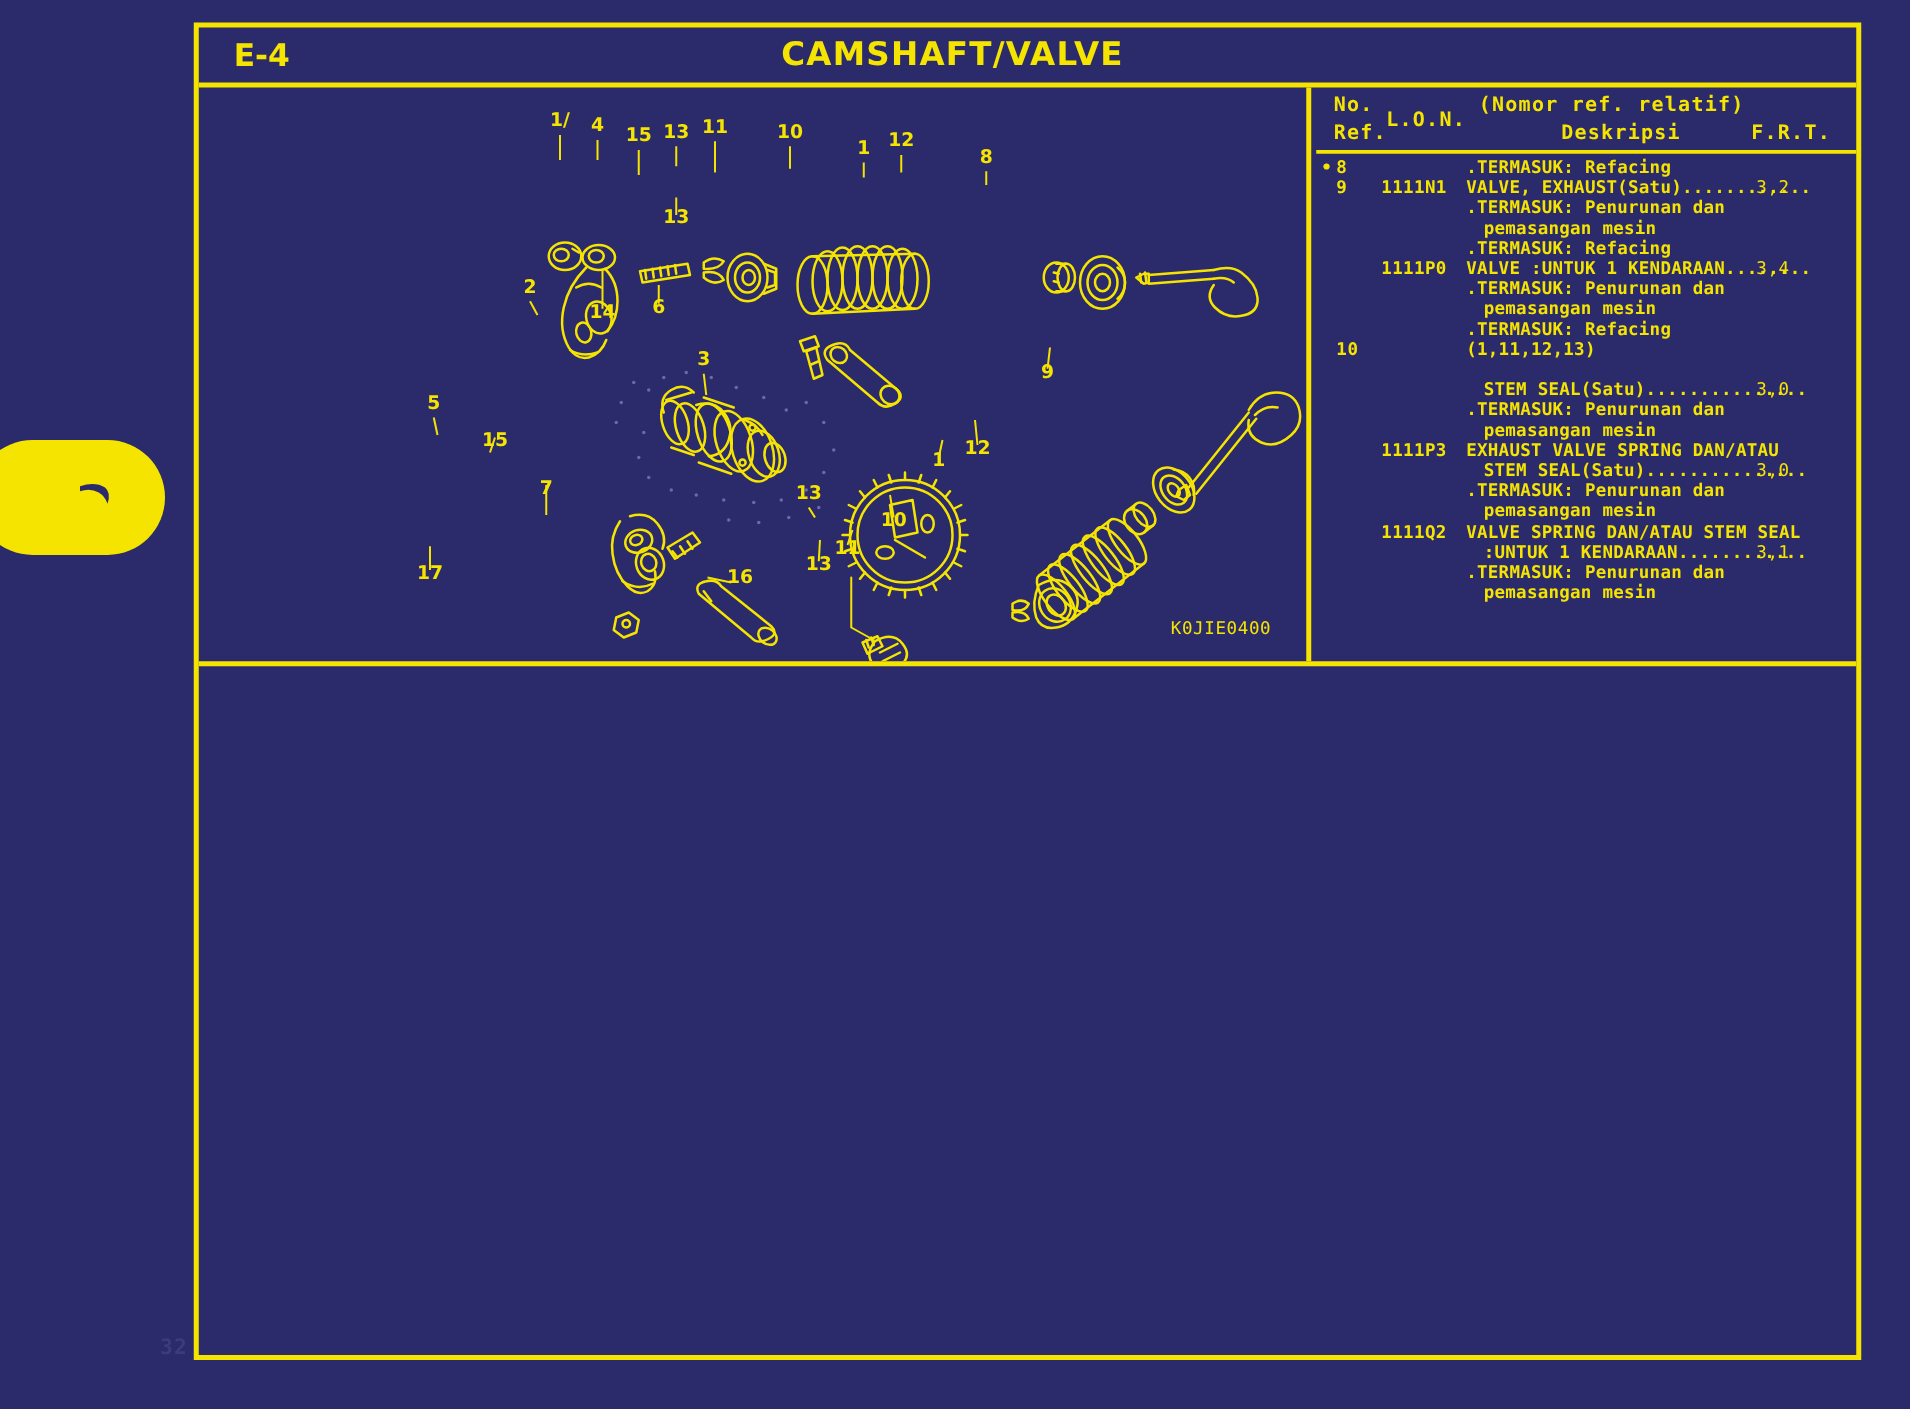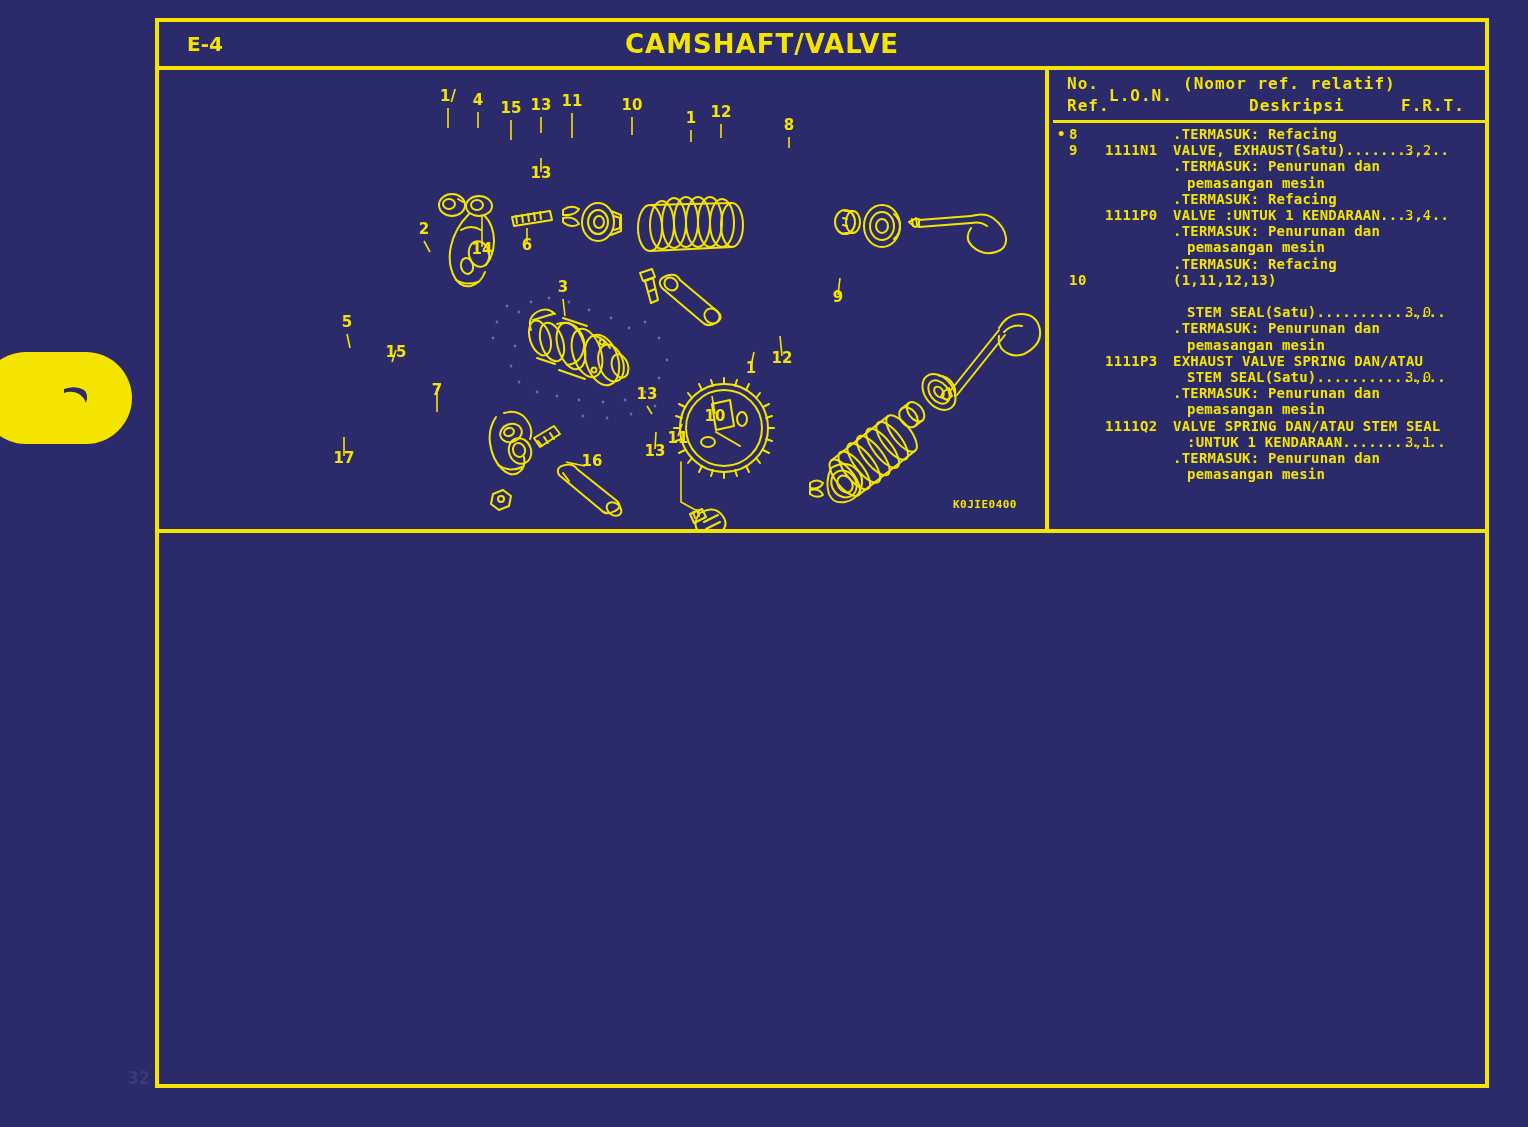--- a/index.html
+++ b/index.html
@@ -42,21 +42,21 @@
   #header-bar{
     position:absolute;left:159px;top:22px;
     width:1326px;height:48px;
     border-bottom:4px solid #f5e400;
     box-sizing:border-box;
     display:flex;align-items:center;
   }
   #sheet-code{
     position:absolute;left:28px;top:50%;
     transform:translateY(-50%);
-    font-size:20px;font-weight:bold;color:#f5e400;
+    font-size:25px;font-weight:bold;color:#f5e400;
     letter-spacing:0px;
     font-family:"DejaVu Sans",sans-serif;
   }
   #sheet-title{
     width:100%;text-align:center;
     font-size:26px;font-weight:bold;color:#f5e400;
     letter-spacing:1px;
     font-family:"DejaVu Sans",sans-serif;
     padding-right:120px;
     box-sizing:border-box;
@@ -72,22 +72,22 @@
   #diagram-pane{
     position:absolute;left:0;top:0;
     width:890px;height:459px;
     border-right:4px solid #f5e400;
     box-sizing:border-box;
     overflow:hidden;
   }
   #diagram-svg{position:absolute;left:0;top:0;}
   #diagram-code{
     position:absolute;right:28px;bottom:18px;
-    font-size:11px;color:#f5e400;letter-spacing:.5px;
-    font-weight:bold;
+    font-size:14px;color:#f5e400;letter-spacing:.5px;
+    font-weight:normal;
   }
 
   
   #table-pane{
     position:absolute;left:894px;top:0;
     width:432px;height:459px;
     box-sizing:border-box;
   }
   #table-head{
     position:absolute;left:0;top:0;width:100%;height:53px;

